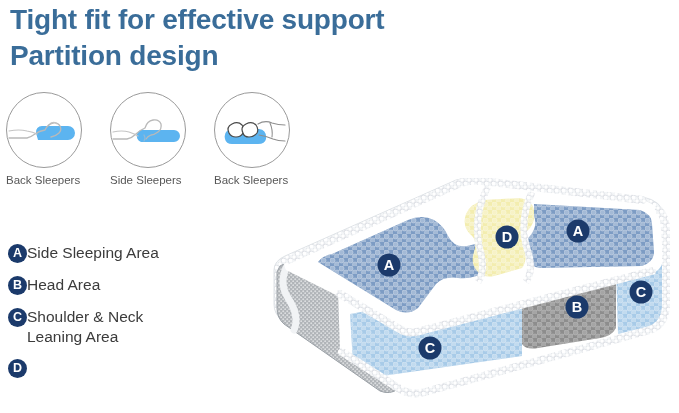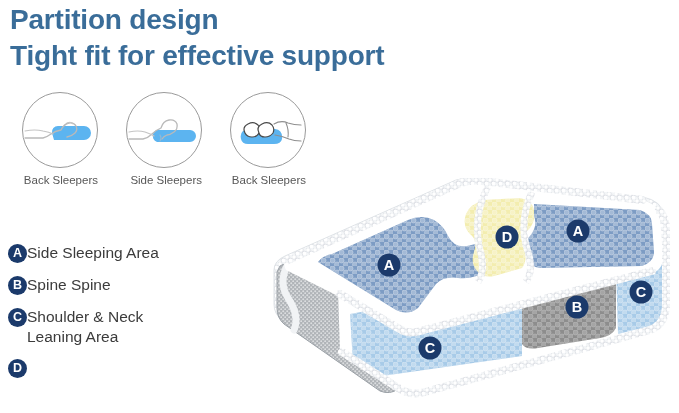--- a/index.html
+++ b/index.html
@@ -34,21 +34,21 @@
   .icon-row {
     position: absolute;
     left: 6px; top: 92px;
     display: flex;
     gap: 12px;
   }
   .icon-cell {
     width: 92px;
     display: flex;
     flex-direction: column;
-    align-items: flex-end;
+    align-items: flex-start;
   }
   .icon-circle {
     width: 76px; height: 76px;
     border-radius: 50%;
     border: 1px solid #9a9a9a;
     background: #ffffff;
     overflow: hidden;
     position: relative;
   }
   .icon-circle svg { display: block; }
@@ -104,22 +104,22 @@
     font-weight: bold;
     fill: #ffffff;
   }
 </style>
 </head>
 <body>
 
 <div id="page">
 
   <div class="headline">
+    <div class="line">Tight fit for effective support</div>
     <div class="line">Partition design</div>
-    <div class="line">Tight fit for effective support</div>
   </div>
 
   <div class="icon-row">
 
     <div class="icon-cell">
       <div class="icon-circle">
         <svg width="74" height="74" viewBox="0 0 74 74">
           <path d="M31 47 h30 a7 7 0 0 0 7 -7 a7 7 0 0 0 -7 -7 h-26 a6 6 0 0 0 -6 7 z" fill="#5cb4f0"></path>
           <path d="M2 45 h18 q4 -1 8 -4 q4 -3 10 -4 q3 -6 8 -7 q5 -1 7 3 q2 4 -1 7 q-3 3 -8 4" fill="none" stroke="#b9b9b9" stroke-width="1.3" stroke-linecap="round" stroke-linejoin="round"></path>
           <path d="M2 38 q10 -2 18 0 q6 1 10 3" fill="none" stroke="#c4c4c4" stroke-width="1.2" stroke-linecap="round"></path>
@@ -159,21 +159,21 @@
 
   <div class="legend">
 
     <div class="legend-item">
       <div class="badge">A</div>
       <div class="legend-text">Side Sleeping Area</div>
     </div>
 
     <div class="legend-item">
       <div class="badge">B</div>
-      <div class="legend-text">Spine Spine</div>
+      <div class="legend-text">Head Area</div>
     </div>
 
     <div class="legend-item">
       <div class="badge">C</div>
       <div class="legend-text">Shoulder &amp; Neck
 Leaning Area</div>
     </div>
 
     <div class="legend-item">
       <div class="badge">D</div>

